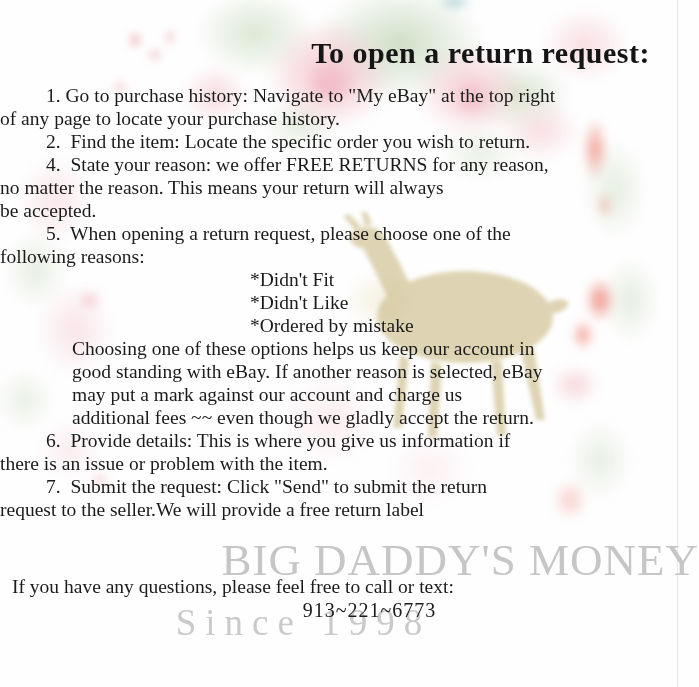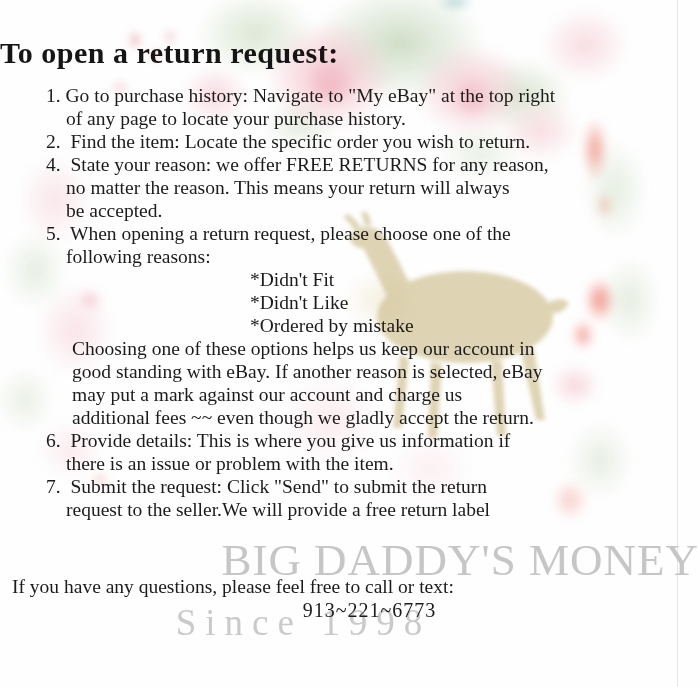--- a/index.html
+++ b/index.html
@@ -77,30 +77,30 @@
   }
   .wm-since {
     position:absolute; top:604px; left:0; width:607px;
     text-align:center; font-size:37px; line-height:1;
     color:#cacaca; letter-spacing:9px; white-space:nowrap;
   }
 
   
   .title {
     position:absolute; top:36px; left:0; width:650px;
-    text-align:left; font-size:30px; font-weight:bold;
+    text-align:right; font-size:30px; font-weight:bold;
     color:#151515; letter-spacing:0.5px;
   }
   .body-text {
     position:absolute; top:84px; left:0; width:699px;
     font-size:19.5px; line-height:23px; color:#1b1b1b;
   }
   .line { white-space:pre; }
   .line.num  { padding-left:46px; }
-  .line.wrap { padding-left:66px; }
+  .line.wrap { }
   .line.body { padding-left:72px; }
   .line.star { padding-left:250px; }
 
   .contact-note {
     position:absolute; top:576px; left:12px; width:699px;
     text-align:left; font-size:19.5px; color:#1b1b1b;
   }
   .phone {
     position:absolute; top:599px; left:0; width:699px;
     text-align:center; font-size:20px; letter-spacing:1px; color:#1b1b1b;padding-left:20px;

